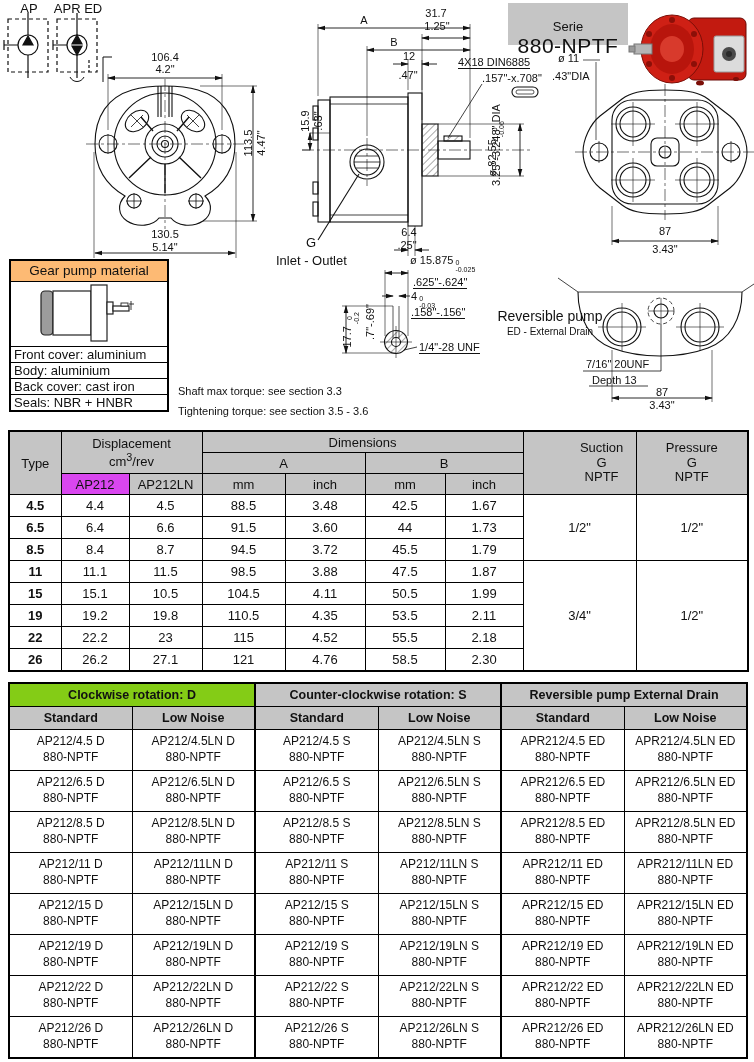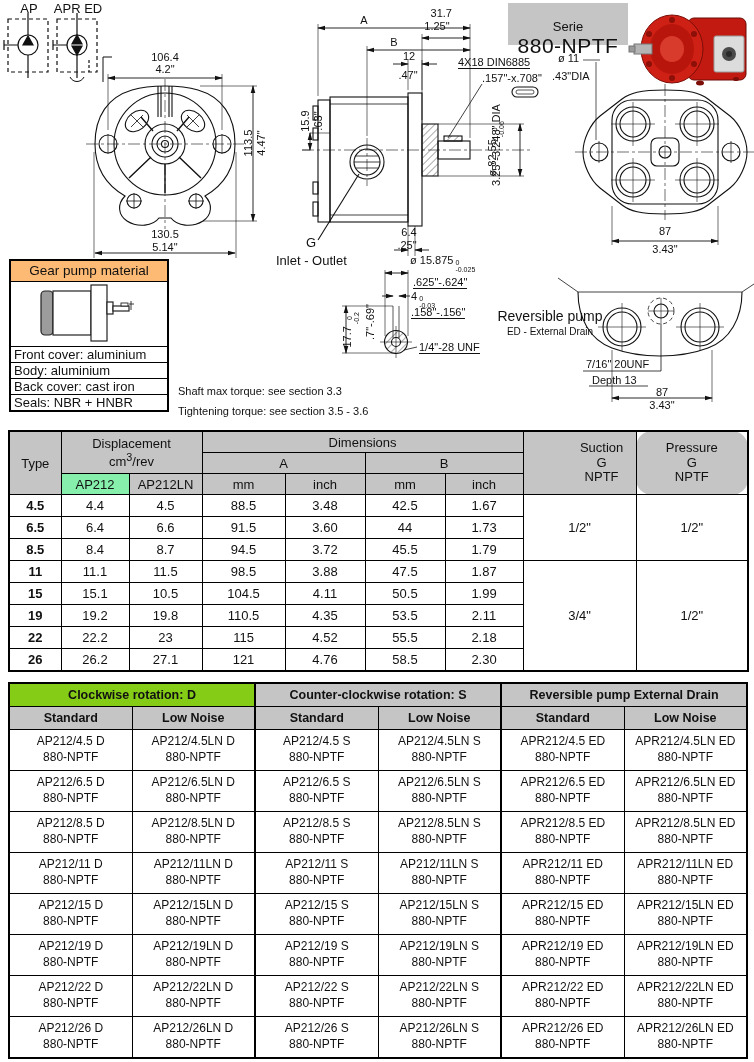--- a/index.html
+++ b/index.html
@@ -225,21 +225,21 @@
   <span class="lbl big c" style="left:52px;top:2px;width:52px;">APR ED</span>
 
   <span class="lbl c" style="left:145px;top:51px;width:40px;">106.4</span>
   <span class="lbl c" style="left:148px;top:63px;width:34px;">4.2"</span>
   <span class="lbl c" style="left:145px;top:228px;width:40px;">130.5</span>
   <span class="lbl c" style="left:145px;top:241px;width:40px;">5.14"</span>
   <span class="lbl rot" style="left:226px;top:137px;width:44px;">113.5</span>
   <span class="lbl rot" style="left:239px;top:137px;width:44px;">4.47"</span>
 
   <span class="lbl c" style="left:356px;top:14px;width:16px;">A</span>
-  <span class="lbl c" style="left:420px;top:7px;width:32px;text-align:right;">31.7</span>
+  <span class="lbl c" style="left:420px;top:7px;width:32px;">31.7</span>
   <span class="lbl c" style="left:422px;top:20px;width:30px;">1.25"</span>
   <span class="lbl c" style="left:386px;top:36px;width:16px;">B</span>
   <span class="lbl c" style="left:398px;top:50px;width:22px;">12</span>
   <span class="lbl c" style="left:394px;top:69px;width:28px;">.47"</span>
   <span class="lbl rot" style="left:289px;top:115px;width:32px;">15.9</span>
   <span class="lbl rot" style="left:303px;top:115px;width:30px;">.63"</span>
   <span class="lbl rot" style="left:456px;top:139px;width:80px;"><span>ø 82.55</span><span class="tol">
         <span>0</span>
         <span>-0.06</span>
       </span></span>
@@ -327,32 +327,32 @@
         <th colspan="2" rowspan="2" style="background: rgb(197, 197, 197);">
           <div>Displacement</div>
           <div><span>cm</span><sup>3</sup><span>/rev</span></div>
         </th>
         <th colspan="4" style="background: rgb(197, 197, 197); margin-left: 44px;">Dimensions</th>
         <th rowspan="3" class="small-gap" style="background: rgb(197, 197, 197); padding-left: 44px;">
           <div>Suction</div>
             <div>G</div>
             <div>NPTF</div>
         </th>
-        <th rowspan="3" class="small-gap" style="background: rgb(197, 197, 197); border-radius: 16px;">
+        <th rowspan="3" class="small-gap" style="background: rgb(197, 197, 197);">
           <div>Pressure</div>
             <div>G</div>
             <div>NPTF</div>
         </th>
       </tr>
       <tr>
         <th colspan="2" style="background: rgb(197, 197, 197);">A</th>
         <th colspan="2" style="background: rgb(197, 197, 197);">B</th>
       </tr>
       <tr>
-        <th style="background: #86efac;">AP212</th>
+        <th style="background: #d946ef;">AP212</th>
         <th style="background: rgb(197, 197, 197);">AP212LN</th>
         <th style="background: rgb(197, 197, 197);">mm</th>
         <th style="background: rgb(197, 197, 197);">inch</th>
         <th style="background: rgb(197, 197, 197);">mm</th>
         <th style="background: rgb(197, 197, 197);">inch</th>
       </tr>
     </thead>
     <tbody>
         <tr>
           <td class="typec">4.5</td>

